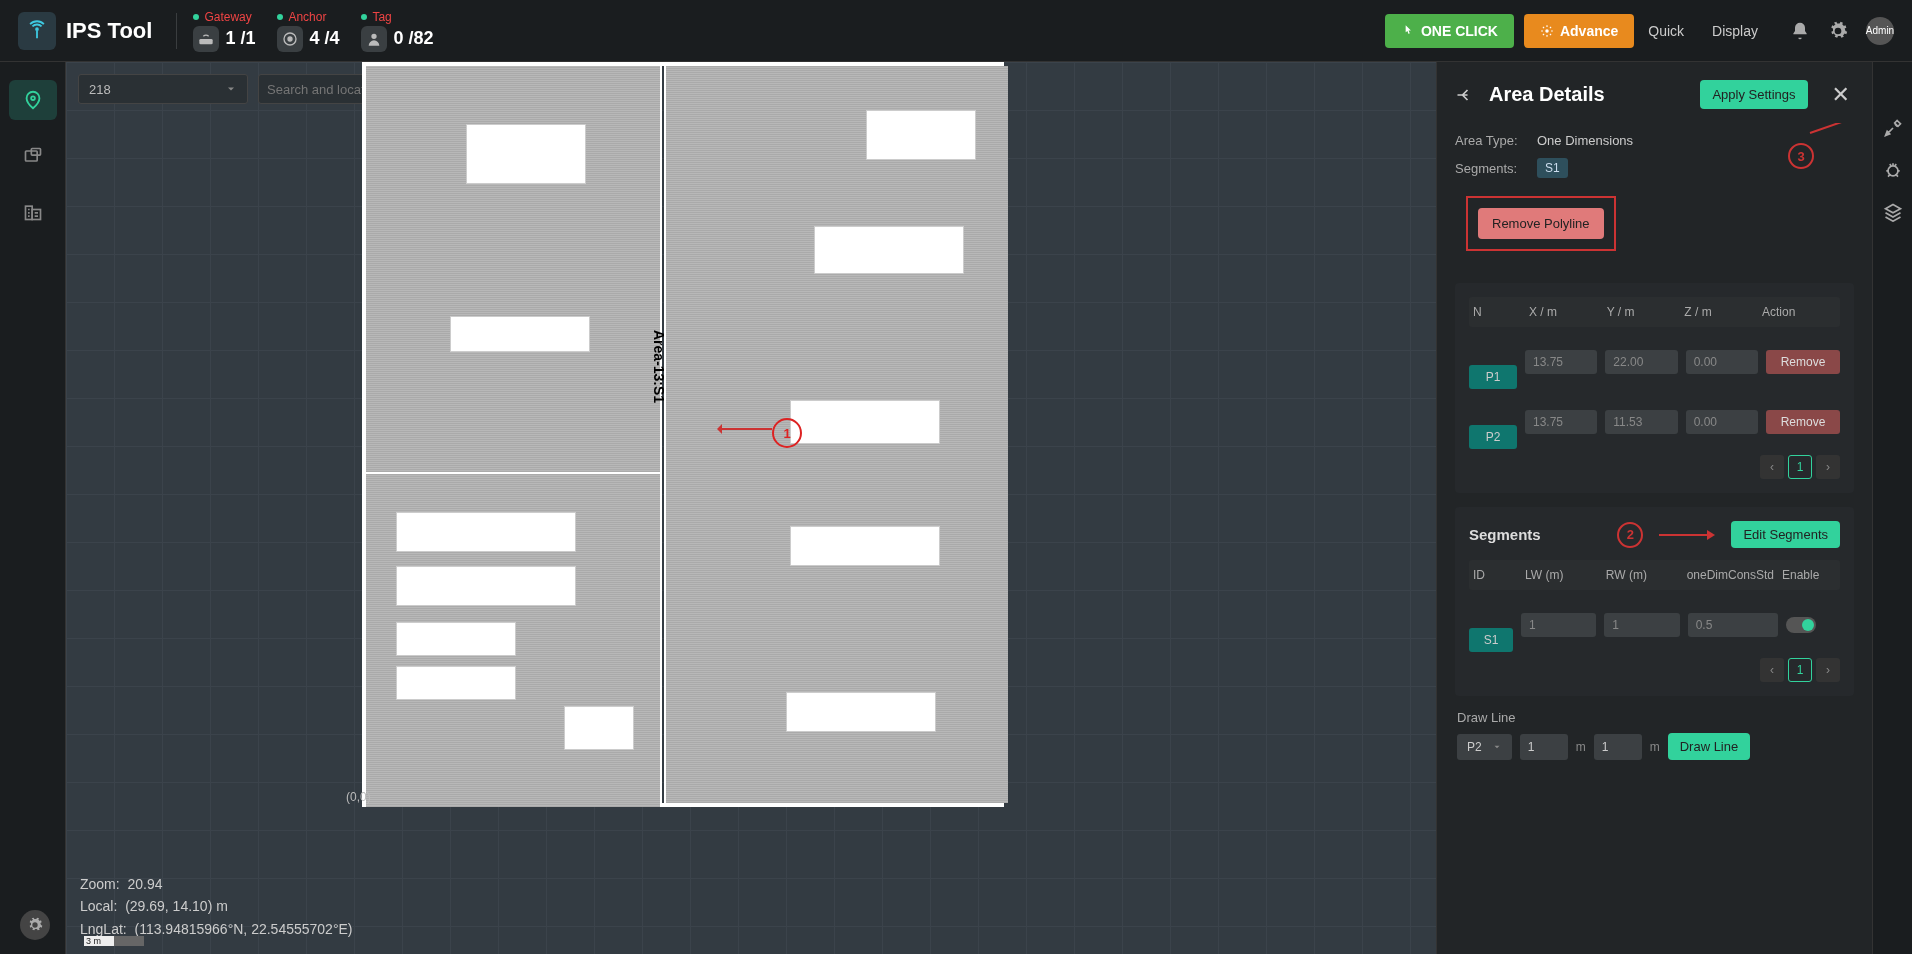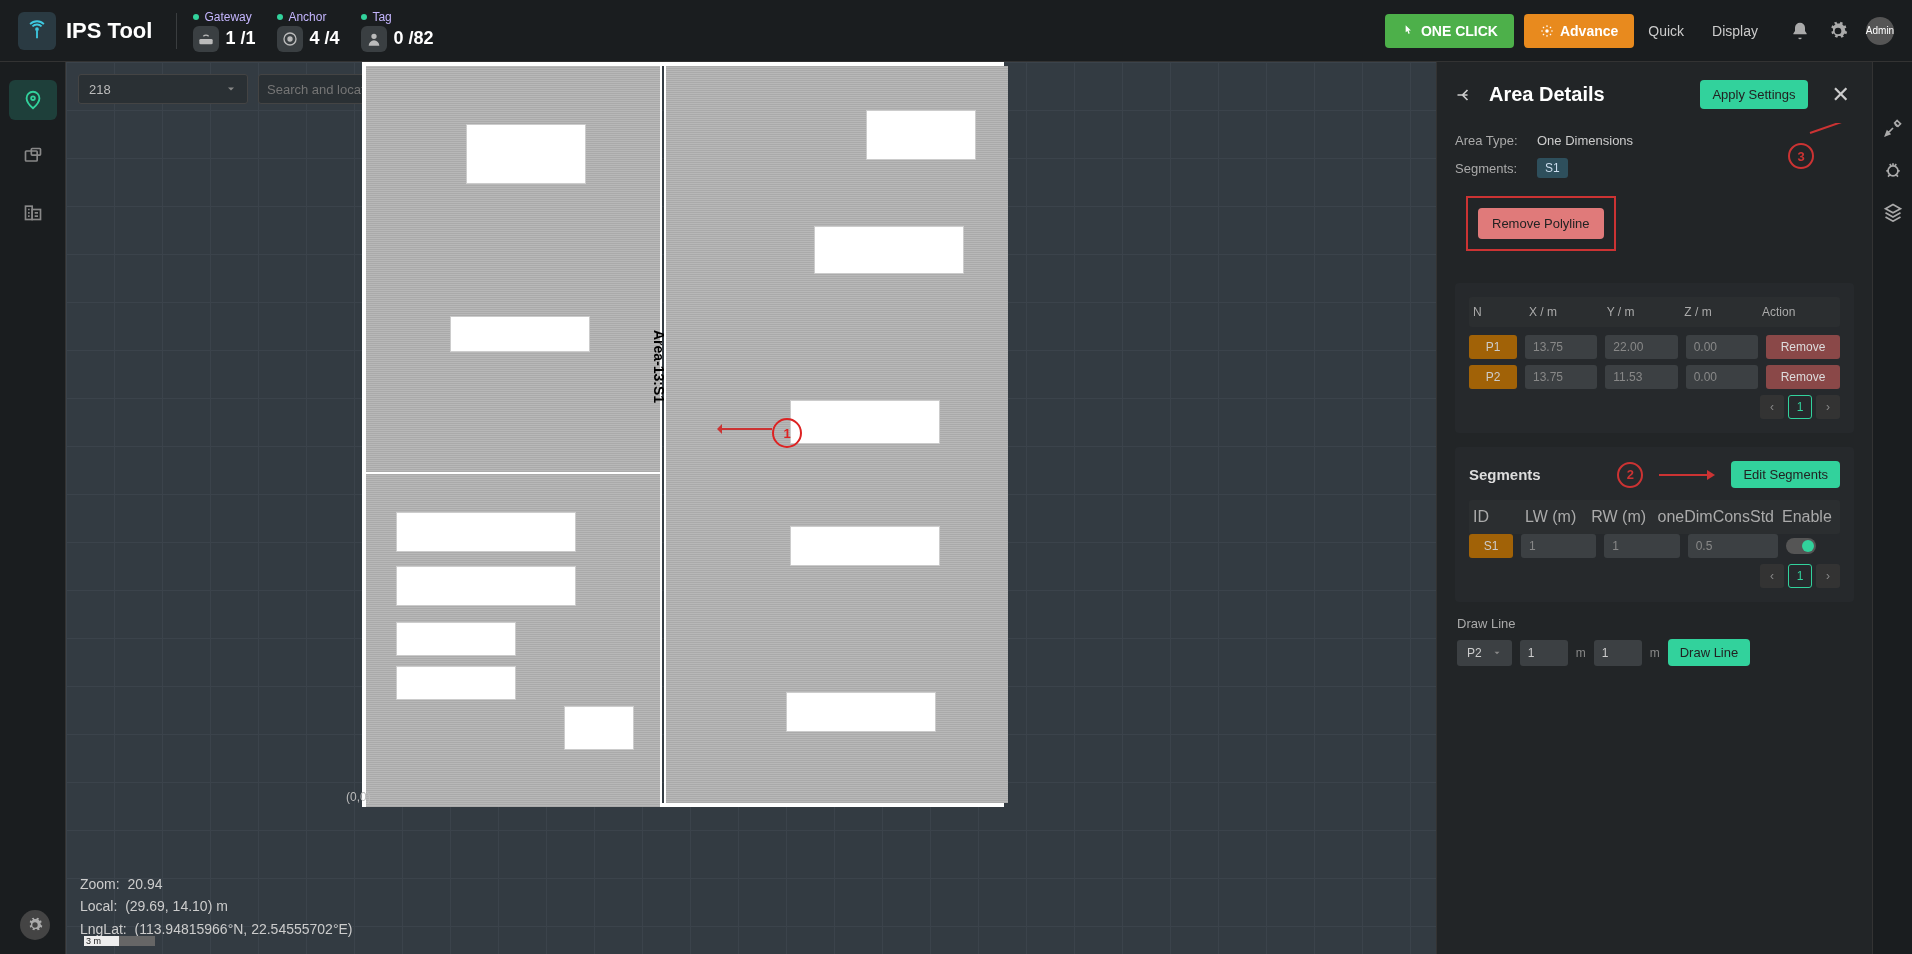--- a/index.html
+++ b/index.html
@@ -6,21 +6,21 @@
 body { background: #1a1d1f; color: #a0a0a0; font-family: -apple-system, "Segoe UI", Arial, sans-serif; font-size: 13px; overflow: hidden; width: 1912px; height: 954px; position: relative; }
 
 
 .header { height: 62px; background: #1a1d1f; border-bottom: 1px solid #333; display: flex; align-items: center; padding: 0 18px; }
 .logo-box { width: 38px; height: 38px; background: #2a3a42; border-radius: 6px; display: flex; align-items: center; justify-content: center; margin-right: 10px; }
 .logo-box svg { width: 22px; height: 22px; }
 .app-title { color: #fff; font-size: 22px; font-weight: 600; margin-right: 14px; }
 .divider { width:1px; height: 36px; background:#3a3d3f; margin: 0 10px;}
 .status-group { display: flex; gap: 22px; margin-left: 6px; }
 .status-item { display: flex; flex-direction: column; align-items: flex-start; }
-.status-label { display: flex; align-items: center; gap: 5px; color:#c4b5fd; font-size:12px; margin-bottom:2px;}
+.status-label { display: flex; align-items: center; gap: 5px; color:#ef4444; font-size:12px; margin-bottom:2px;}
 .dot { width:6px; height:6px; border-radius:50%; background:#32d29c; }
 .status-row { display:flex; align-items:center; gap:6px; }
 .status-icon { width:26px; height:26px; background:#3a3f42; border-radius:6px; display:flex; align-items:center; justify-content:center; }
 .status-value { color:#fff; font-size:18px; font-weight:600; }
 .spacer { flex:1; }
 .btn { border:none; border-radius:4px; padding: 9px 16px; font-size:14px; font-weight:700; cursor:pointer; display:inline-flex; align-items:center; gap:6px; }
 .btn-green { background:#4db04a; color:#fff; }
 .btn-orange { background:#e88a1e; color:#fff; }
 .nav-link { color:#ccc; padding: 0 14px; cursor:pointer; font-size:14px; }
 .hicon { width:20px; height:20px; color:#aaa; margin-left:18px; cursor:pointer; }
@@ -50,21 +50,21 @@
 .anchor .badge { background:#0d8a4a; color:#fff; font-size:11px; padding:1px 6px; border-radius:3px; }
 .anchor .ring { width:20px; height:20px; border-radius:50%; background:#ddd; margin:2px auto 0; display:flex; align-items:center; justify-content:center;}
 .area-label { position:absolute; left:285px; top:264px; writing-mode:vertical-rl; color:#000; font-size:14px; font-weight:600;}
 .furn { position:absolute; background:#fff; border:1px solid #ccc; }
 .callout-1 { position:absolute; left:706px; top:356px; width:30px; height:30px; border:2px solid #d22; border-radius:50%; display:flex; align-items:center; justify-content:center; color:#d22; font-weight:bold;}
 .callout-arrow { position:absolute; left:654px; top:366px; width:52px; height:2px; background:#c33;}
 .callout-arrow::before { content:''; position:absolute; left:-8px; top:-4px; border:5px solid transparent; border-right-color:#c33;}
 
 .info-overlay { position:absolute; left:14px; bottom:14px; color:#ccc; font-size:14px; line-height:1.6;}
 .origin-label { position:absolute; left:280px; top:728px; color:#bbb; font-size:12px;}
-.scale { position:absolute; left:18px; bottom:8px; width:71px; height:10px; background:linear-gradient(90deg,#eee 50%, #666 50%); font-size:9px; color:#222; padding-left:2px;}
+.scale { position:absolute; left:18px; bottom:8px; width:60px; height:10px; background:linear-gradient(90deg,#eee 50%, #666 50%); font-size:9px; color:#222; padding-left:2px;}
 .bottom-fab { position:absolute; left:14px; bottom:10px; width:30px; height:30px; background:#444; border-radius:50%; display:flex; align-items:center; justify-content:center; color:#aaa; cursor:pointer;}
 
 
 .panel { width: 436px; background:#222527; border-left:1px solid #333; display:flex; flex-direction:column; padding:18px 0 12px; overflow-y:auto; position:relative;}
 .panel-head { display:flex; align-items:center; padding:0 18px 14px; }
 .panel-head .back { width:20px; height:20px; color:#ccc; margin-right:14px; cursor:pointer;}
 .panel-title { color:#fff; font-size:20px; font-weight:600; flex:1;}
 .btn-apply { background:#32d29c; color:#222; border:none; border-radius:4px; padding:7px 12px; font-size:13px; cursor:pointer; margin-right:20px;}
 .close-x { color:#ccc; font-size:22px; cursor:pointer; padding:0 4px;}
 .scroll-area { flex:1; padding: 0 18px; overflow-y:auto;}
@@ -72,27 +72,27 @@
 .field-label { color:#aaa; font-size:13px; min-width:68px;}
 .chip { background:#2e4f5c; color:#cde; padding:3px 8px; border-radius:3px; font-size:12px;}
 .redbox { border:2px solid #c33; padding:10px; margin:8px 11px 18px; display:inline-block;}
 .btn-danger { background:#e07a7a; color:#222; border:none; padding:8px 14px; border-radius:4px; cursor:pointer; font-size:13px;}
 .section { margin-top:14px; background:#26292c; border-radius:4px; padding:14px; margin-bottom:8px;}
 .section-head { display:flex; align-items:center; justify-content:space-between; margin-bottom:12px;}
 .section-title { color:#ddd; font-size:15px; font-weight:600;}
 .btn-teal { background:#32d29c; color:#222; border:none; padding:6px 12px; border-radius:4px; font-size:13px; cursor:pointer;}
 .tbl-head { display:grid; grid-template-columns: 48px 1fr 1fr 1fr 74px; gap:8px; color:#aaa; font-size:12px; padding:8px 4px; background:#2b2e30; border-radius:3px; margin-bottom:8px;}
 .tbl-row { display:grid; grid-template-columns: 48px 1fr 1fr 1fr 74px; gap:8px; align-items:center; margin-bottom:6px;}
-.cell-pill { background:#a16207; color:#ccc; padding:5px 8px; border-radius:3px; font-size:12px; text-align:center;}
+.cell-pill { background:#0f766e; color:#ccc; padding:5px 8px; border-radius:3px; font-size:12px; text-align:center;margin-top:30px;}
 .cell-input { background:#3c4043; color:#888; padding:5px 8px; border-radius:3px; font-size:12px;}
 .btn-remove { background:#8a4848; color:#ddd; border:none; padding:5px 8px; font-size:12px; border-radius:3px; cursor:pointer;}
 .pager { display:flex; justify-content:flex-end; gap:4px; margin-top:6px;}
 .pgbtn { width:24px; height:24px; background:#333; color:#888; border:none; border-radius:3px; font-size:12px; cursor:pointer;}
 .pgbtn.active { border:1px solid #32d29c; color:#32d29c; background:transparent;}
-.seg-head { display:grid; grid-template-columns: 44px 1fr 1fr 1.2fr 54px; gap:8px; color:#aaa; font-size:16px; padding:8px 4px; background:#2b2e30; border-radius:3px; }
+.seg-head { display:grid; grid-template-columns: 44px 1fr 1fr 1.2fr 54px; gap:8px; color:#aaa; font-size:12px; padding:8px 4px; background:#2b2e30; border-radius:3px; margin-bottom:8px;}
 .seg-row { display:grid; grid-template-columns: 44px 1fr 1fr 1.2fr 54px; gap:8px; align-items:center; margin-bottom:6px;}
 .toggle { width:30px; height:16px; background:#555; border-radius:8px; position:relative; cursor:pointer;}
 .toggle::after{content:''; position:absolute; width:12px; height:12px; background:#32d29c; border-radius:50%; top:2px; right:2px;}
 .callout-ring { width:26px; height:26px; border:2px solid #c33; border-radius:50%; display:inline-flex; align-items:center; justify-content:center; color:#c33; font-weight:bold; font-size:13px;}
 .draw-row { display:flex; align-items:center; gap:8px; margin-top:8px;}
 .draw-select { background:#3c4043; color:#ccc; padding:6px 10px; border-radius:3px; font-size:12px; display:flex; align-items:center; gap:10px; cursor:pointer;}
 .draw-input { width:48px; background:#3c4043; color:#ccc; padding:6px 8px; border:none; border-radius:3px; font-size:12px; }
 .unit { color:#888; font-size:12px;}
 
 

